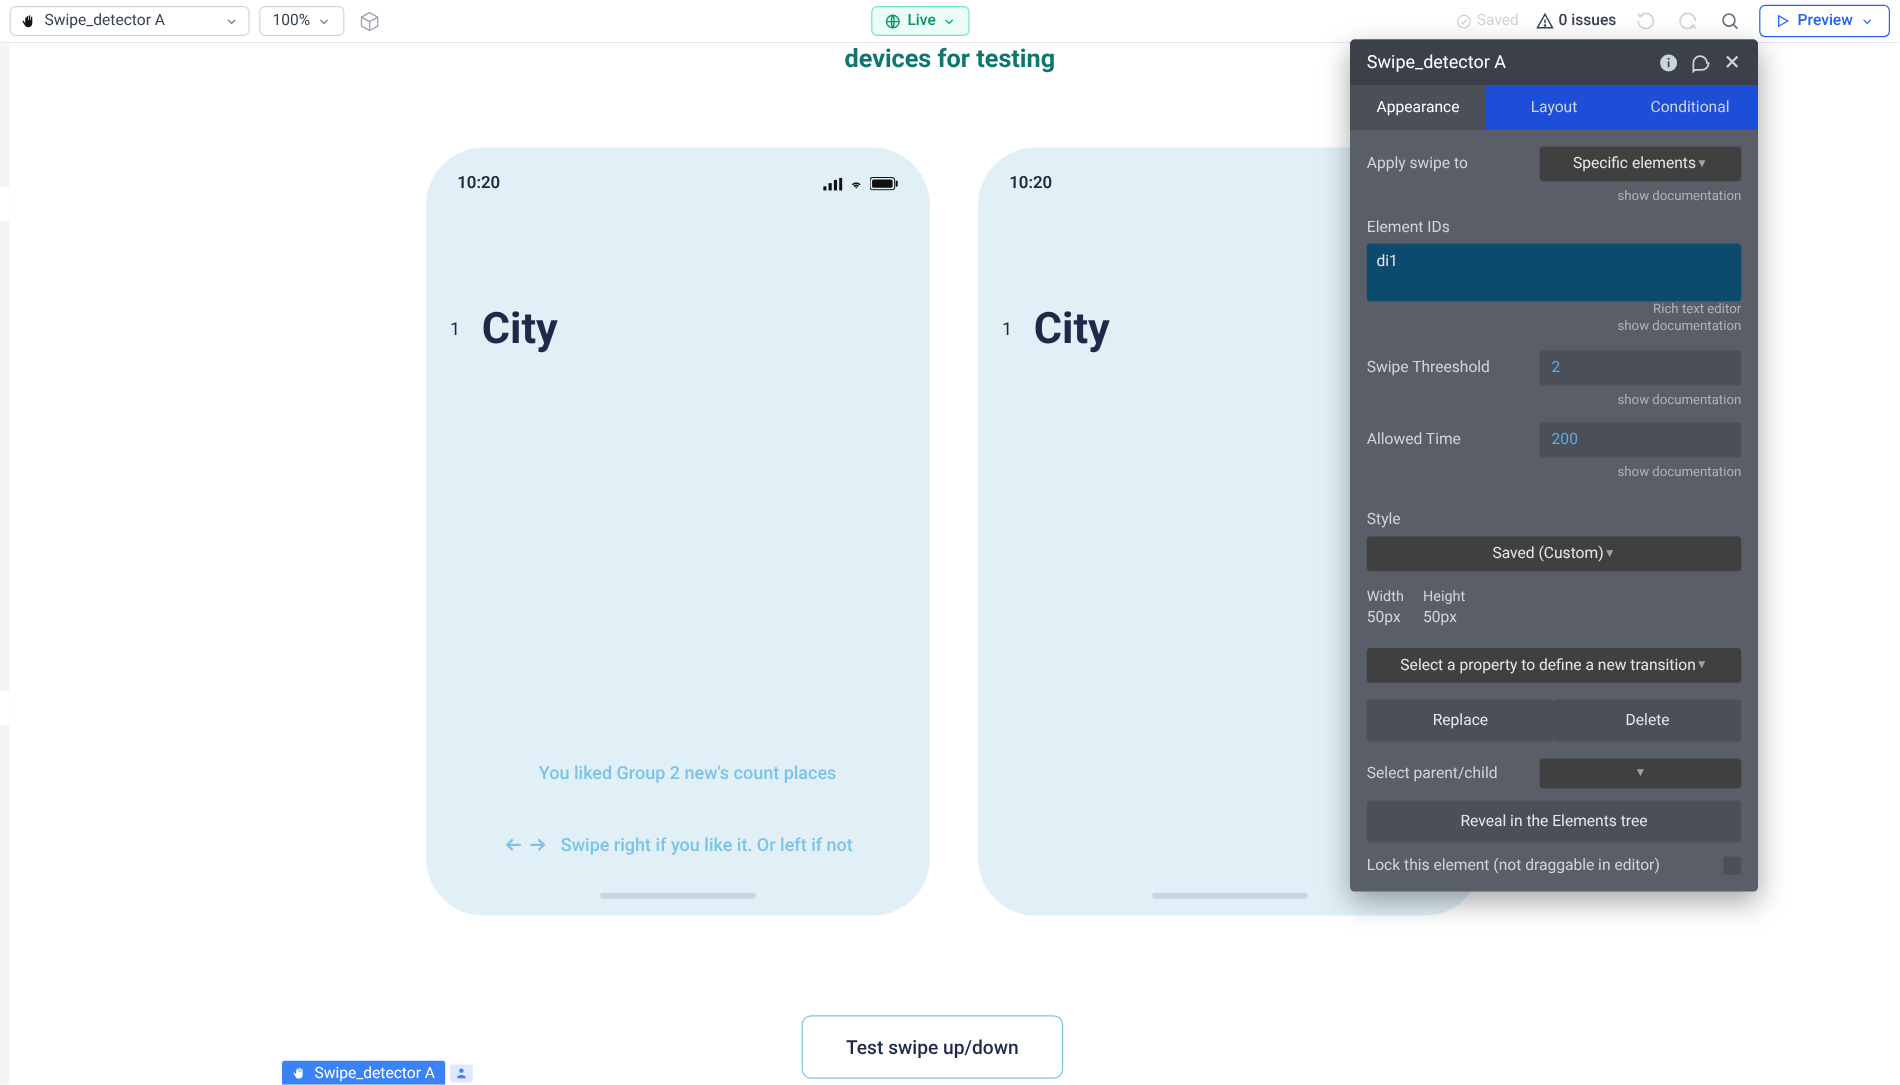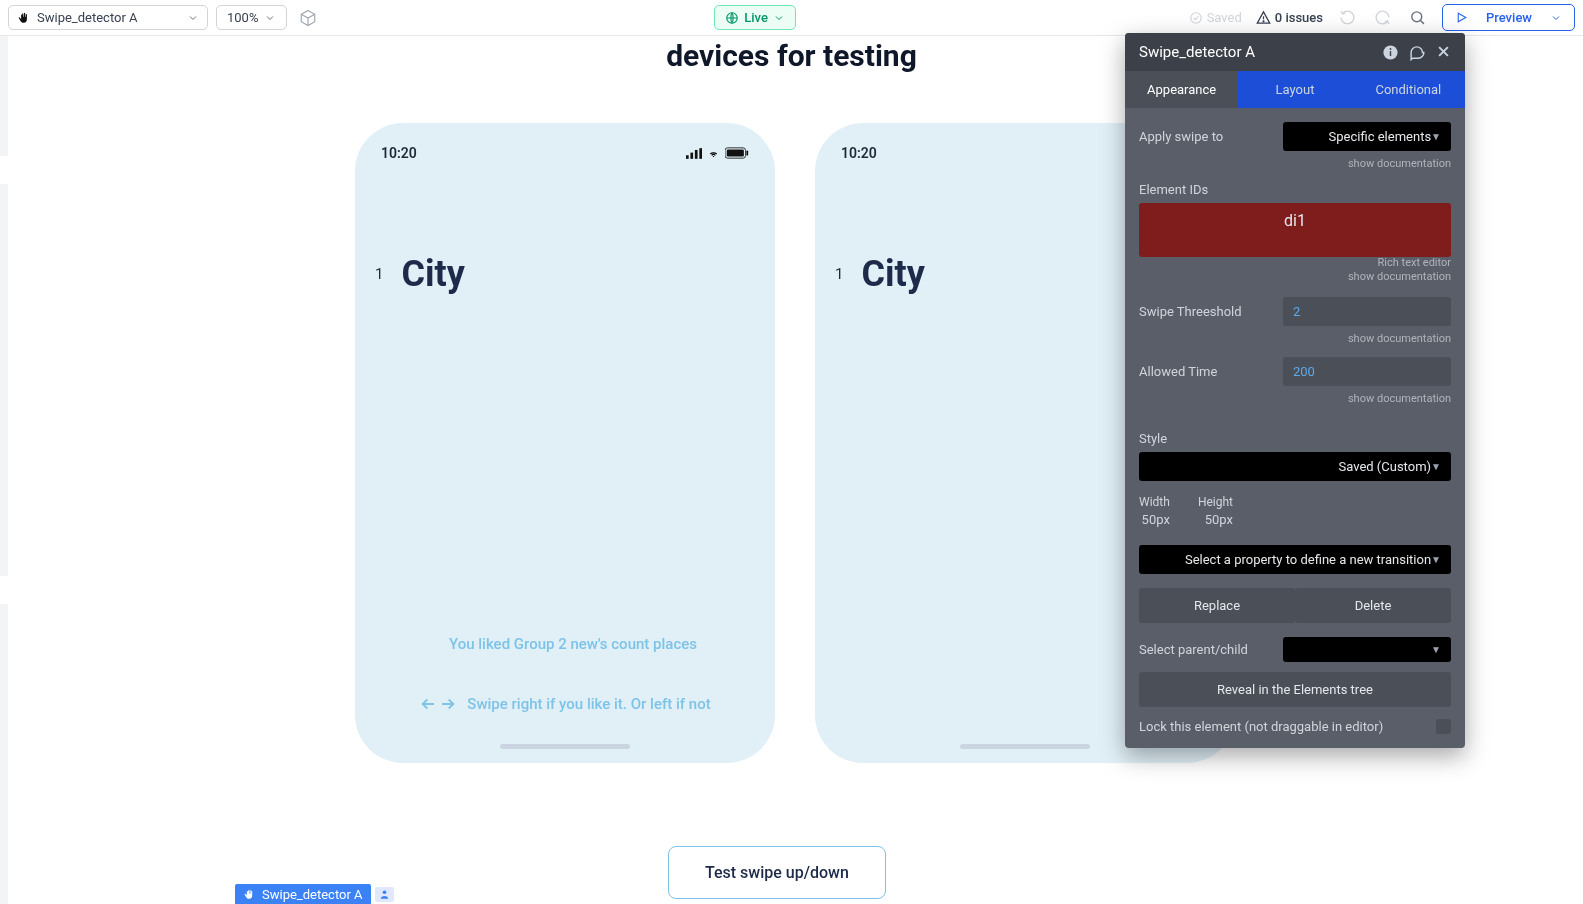--- a/index.html
+++ b/index.html
@@ -11,27 +11,27 @@
 .element-selector { display: flex; align-items: center; gap: 6px; border: 1px solid #d1d5db; border-radius: 5px; padding: 4px 8px; min-width: 200px; background: #fff; cursor: pointer; }
 .hand-icon { width: 14px; height: 14px; display: inline-flex; align-items: center; justify-content: center; }
 .zoom-select { display: flex; align-items: center; gap: 6px; border: 1px solid #d1d5db; border-radius: 5px; padding: 4px 10px; background: #fff; cursor: pointer; }
 .cube-icon { color: #9ca3af; cursor: pointer; padding: 4px; }
 .topbar-center { flex: 1; display: flex; justify-content: center; }
 .live-badge { display: flex; align-items: center; gap: 5px; border: 1px solid #6ee7b7; background: #ecfdf5; color: #059669; border-radius: 5px; padding: 4px 10px; cursor: pointer; font-weight: 500; }
 .topbar-right { display: flex; align-items: center; gap: 14px; color: #9ca3af; }
 .saved { display: flex; align-items: center; gap: 4px; }
 .issues { display: flex; align-items: center; gap: 4px; color: #374151; font-weight: 500; }
 .tb-icon { cursor: pointer; color: #9ca3af; padding: 2px; }
-.preview-btn { display: flex; align-items: center; gap: 18px; border: 1.5px solid #2563eb; color: #2563eb; background: #fff; border-radius: 5px; padding: 5px 12px; cursor: pointer; font-weight: 500; font-size: 13px; }
+.preview-btn { display: flex; align-items: center; gap: 6px; border: 1.5px solid #2563eb; color: #2563eb; background: #fff; border-radius: 5px; padding: 5px 12px; cursor: pointer; font-weight: 500; font-size: 13px; }
 
 
 .canvas-area { position: absolute; top: 36px; left: 0; right: 0; bottom: 0; background: #fff; overflow: hidden; }
 .left-rail { position: absolute; left: 0; top: 0; bottom: 0; width: 8px; background: #f3f4f6; }
 .left-rail .gap { position: absolute; left: 0; width: 8px; height: 28px; background: #fff; }
-.page-title { position: absolute; top: 2px; left: 50%; transform: translateX(-50%); font-size: 30px; font-weight: 700; color: #0f172a; }
+.page-title { position: absolute; top: 2px; left: 50%; transform: translateX(-50%); font-size: 21px; font-weight: 700; color: #0f766e; }
 
 
 .device { position: absolute; background: #e1f0f7; border-radius: 48px; width: 420px; height: 640px; padding: 22px 20px; margin-top: 25px; }
 .device.d1 { left: 355px; top: 62px; }
 .device.d2 { left: 815px; top: 62px; }
 .status-row { display: flex; justify-content: space-between; padding: 0 6px; font-size: 14px; font-weight: 600; color: #1f2937; }
 .status-icons { display: flex; gap: 4px; align-items: center; }
 .city-row { display: flex; align-items: center; gap: 18px; margin-top: 92px; }
 .city-num { font-size: 15px; color: #1f2937; }
 .city-text { font-size: 36px; font-weight: 700; color: #1e2a4a; }
@@ -53,30 +53,30 @@
 .panel-header { background: #3c4049; padding: 10px 14px; display: flex; align-items: center; justify-content: space-between; border-radius: 4px 4px 0 0; }
 .panel-title { font-size: 15px; color: #fff; }
 .panel-header-icons { display: flex; gap: 10px; color: #cbd5e1; }
 .panel-header-icons span { cursor: pointer; }
 .panel-tabs { display: flex; background: #1d4ed8; }
 .panel-tab { flex: 1; text-align: center; padding: 11px 0; color: #cbd5e1; cursor: pointer; }
 .panel-tab.active { background: #4a4f58; color: #fff; }
 .panel-body { padding: 14px; }
 .field-row { display: flex; align-items: center; justify-content: space-between; margin-bottom: 10px; }
 .field-label { color: #d1d5db; font-size: 13px; }
-.select-input { background: #000000; border: none; color: #e5e7eb; padding: 7px 10px; border-radius: 3px; display: flex; align-items: center; justify-content: flex-end; cursor: pointer; }
+.select-input { background: #404040; border: none; color: #e5e7eb; padding: 7px 10px; border-radius: 3px; display: flex; align-items: center; justify-content: center; cursor: pointer; }
 .select-input.small { width: 168px; }
 .select-input.full { width: 100%; }
 .caret { color: #9ca3af; font-size: 10px; }
 .doc-link { text-align: right; font-size: 11px; color: #b0b4ba; margin-top: -4px; margin-bottom: 12px; cursor: pointer; }
 .doc-link.right2 { line-height: 1.3; }
 .section-label { color: #d1d5db; font-size: 13px; margin-bottom: 6px; }
-.textarea-box { background: #7f1d1d; border: none; color: #e5e7eb; padding: 8px; border-radius: 3px; width: 100%; min-height: 48px; resize: none; font-family: inherit; font-size: 16px; text-align: center; }
+.textarea-box { background: #0c4a6e; border: none; color: #e5e7eb; padding: 8px; border-radius: 3px; width: 100%; min-height: 48px; resize: none; font-family: inherit; font-size: 13px; }
 .num-input { background: #4a4f58; border: none; color: #5da9e9; padding: 7px 10px; border-radius: 3px; width: 168px; font-size: 13px; }
-.dims-row { display: flex; gap: 28px; margin-bottom: 18px; text-align: right; }
+.dims-row { display: flex; gap: 16px; margin-bottom: 18px; }
 .dim { }
 .dim-label { font-size: 12px; color: #d1d5db; margin-bottom: 3px; }
 .dim-val { font-size: 13px; color: #d1d5db; }
 .btn-row { display: flex; margin-bottom: 14px; }
 .panel-btn { flex: 1; background: #4a4f58; color: #e5e7eb; border: none; padding: 10px 0; border-radius: 3px; cursor: pointer; font-size: 13px; }
 .panel-btn.full { width: 100%; }
 .lock-row { display: flex; align-items: center; justify-content: space-between; margin-top: 12px; }
 .checkbox { width: 15px; height: 15px; background: #4a4f58; border-radius: 2px; cursor: pointer; }
 .spacer { height: 14px; }
 

